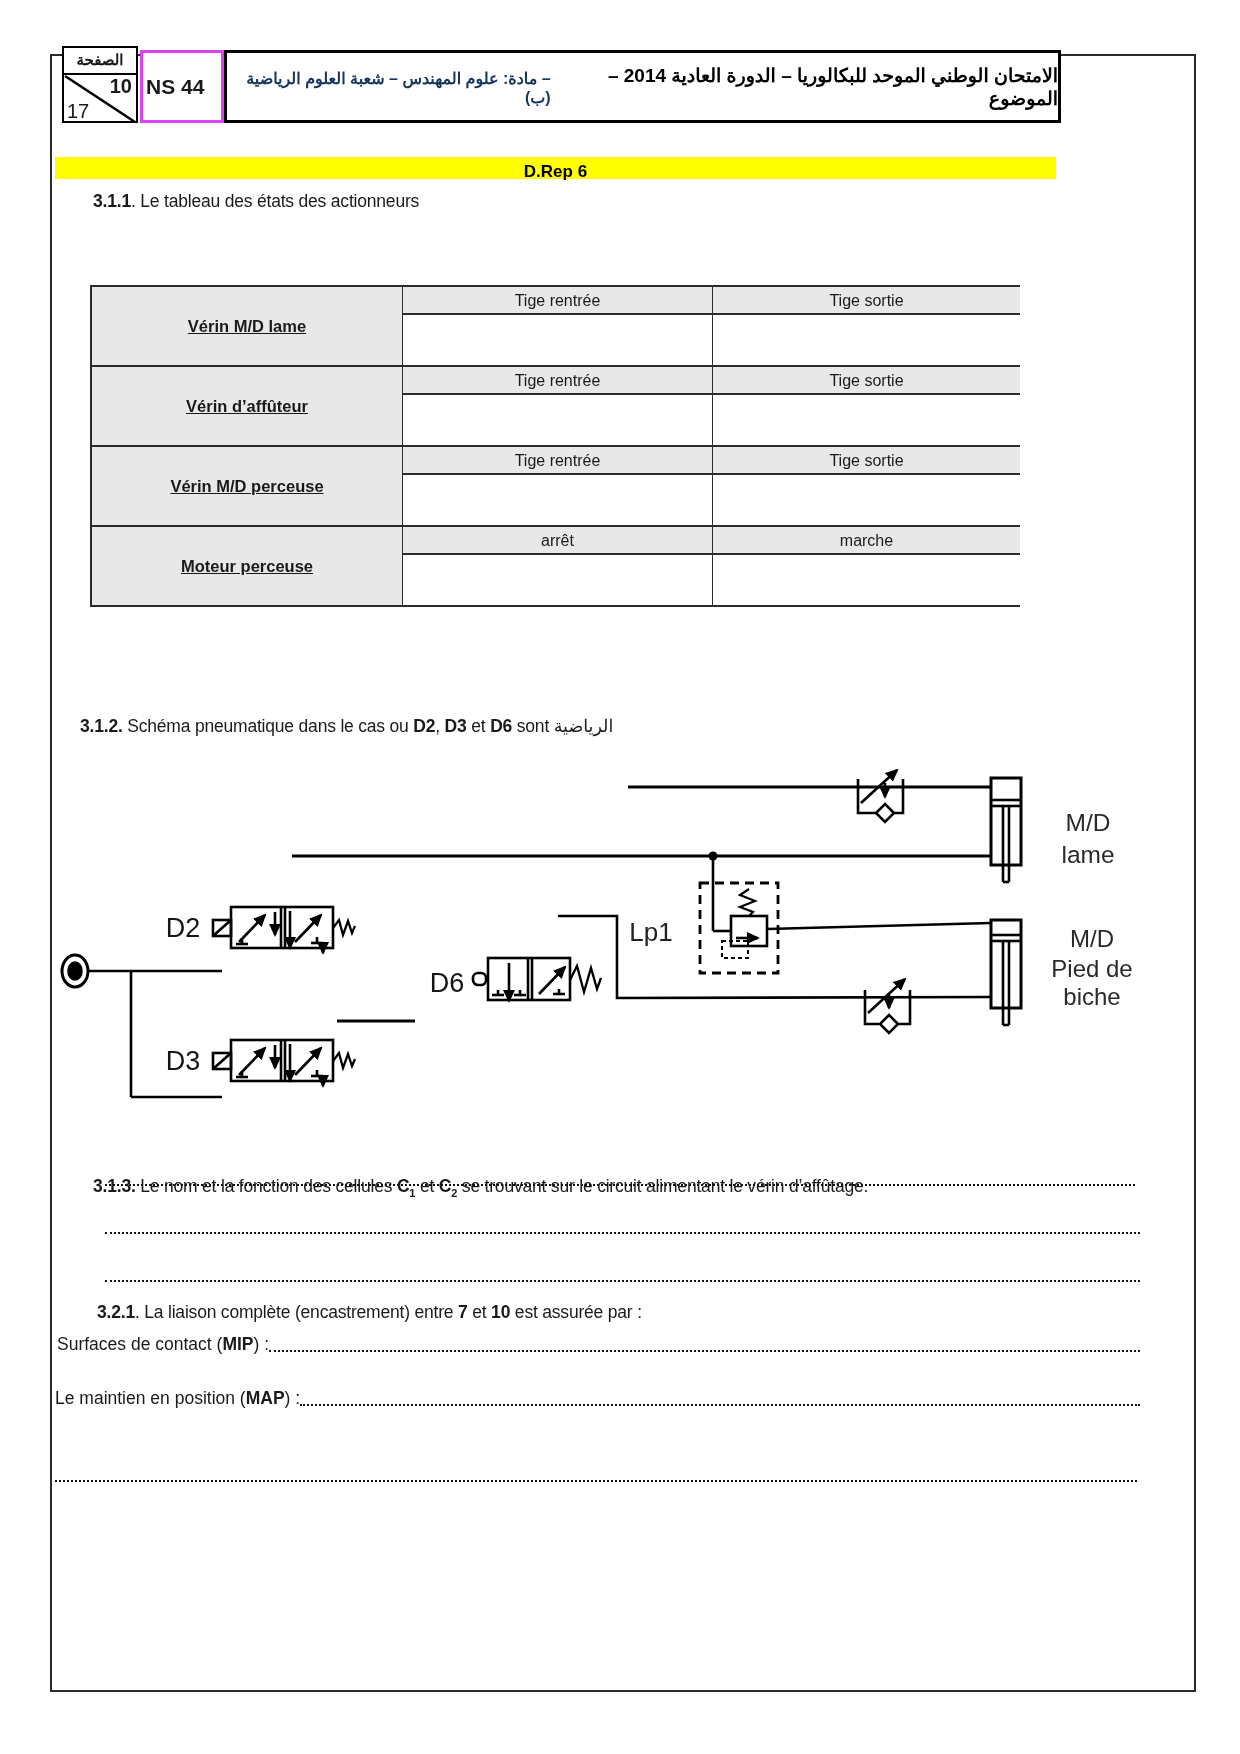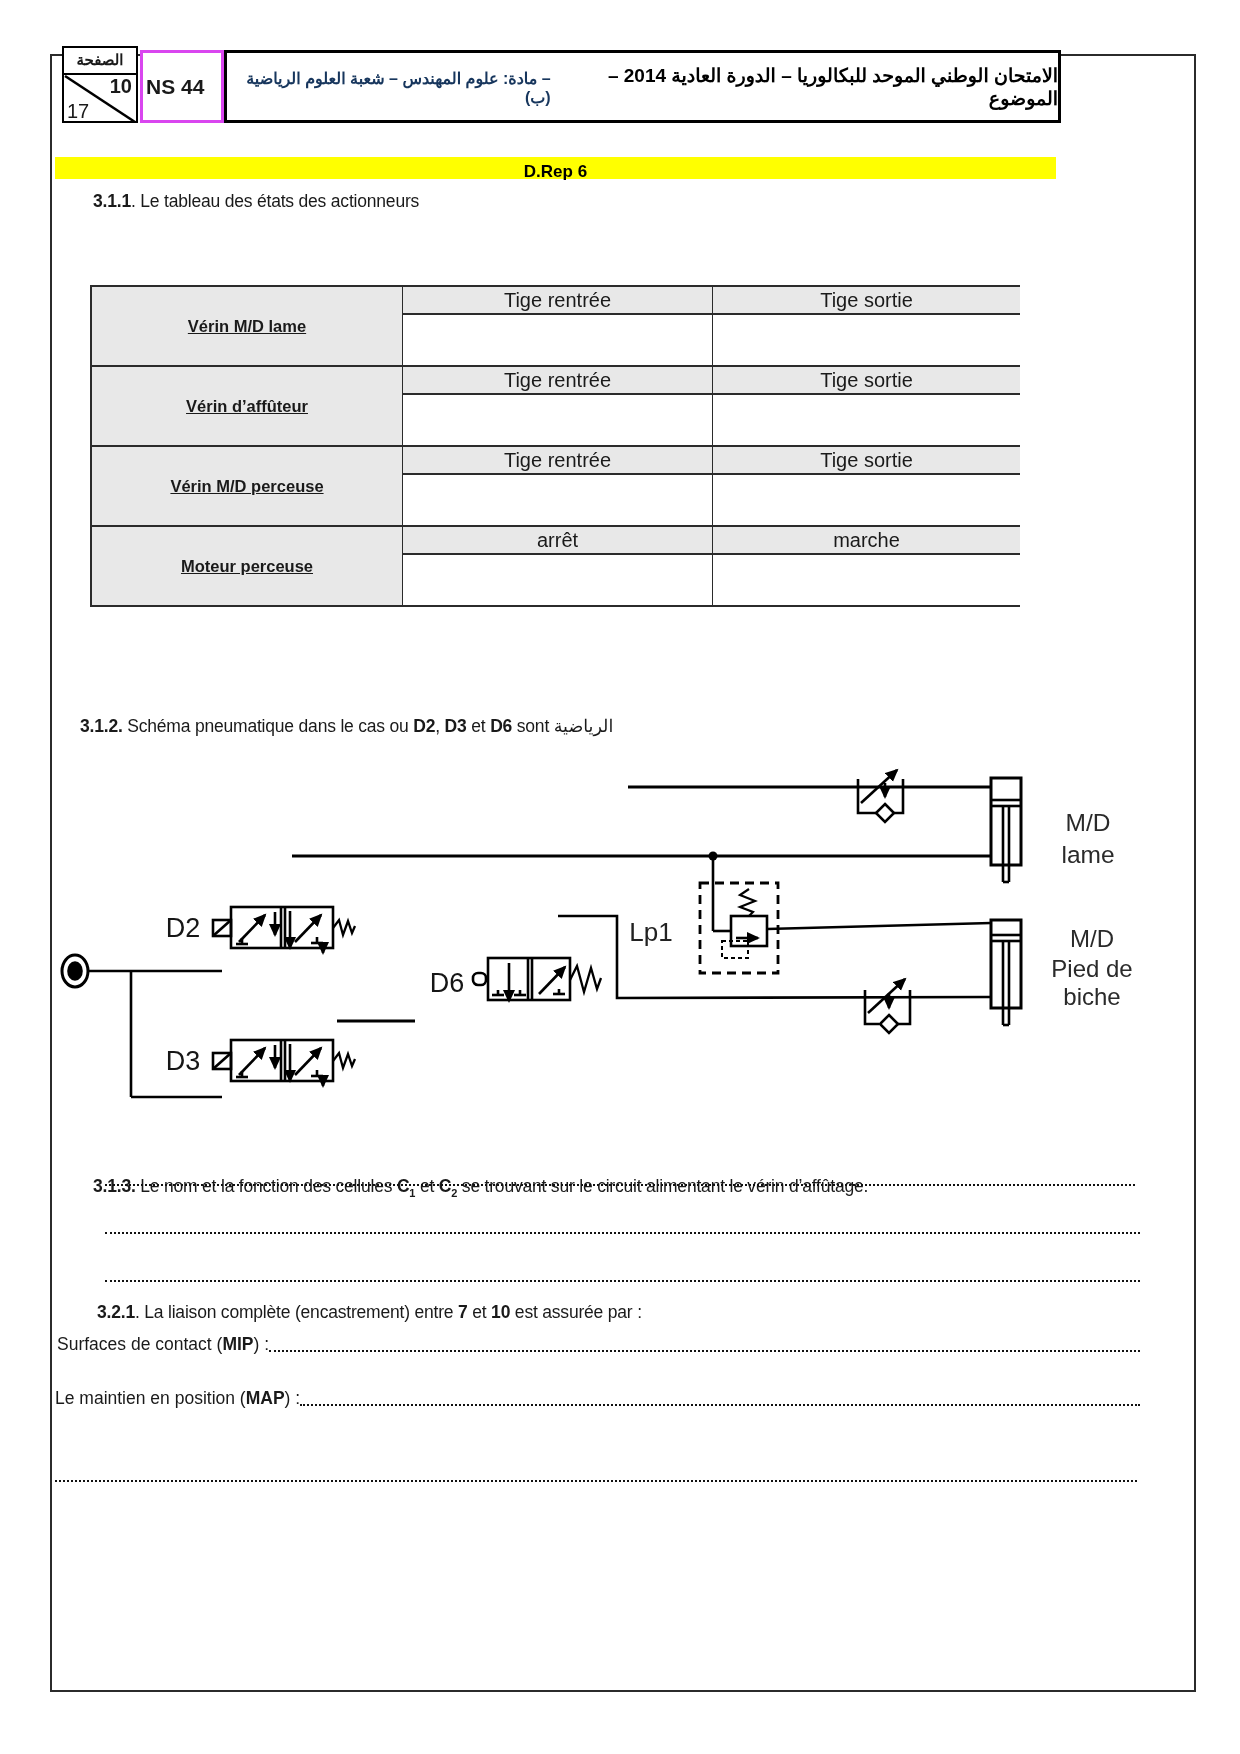--- a/index.html
+++ b/index.html
@@ -21,21 +21,21 @@
   
   .banner{left:55px;top:157px;width:1001px;height:22px;text-align:center;font-weight:bold;font-size:17px;line-height:30px;color:#000;}
   
   .hd{font-size:17.5px;letter-spacing:-0.2px;white-space:nowrap;}
   .b{font-weight:bold;}
   sub{font-size:11px;font-weight:bold;}
   
   .tbl{left:90px;top:285px;width:930px;border:2px solid #2b2b2b;border-top:none;}
   .tgroup{display:grid;grid-template-columns:310px 310px 308px;grid-template-rows:28px 50px;border-top:2.5px solid #2b2b2b;}
   .tname{grid-row:1/3;grid-column:1;background:#e8e8e8;display:flex;align-items:center;justify-content:center;font-weight:bold;font-size:16.5px;text-decoration:underline;}
-  .thead{background:#e8e8e8;border-left:1.5px solid #2b2b2b;border-bottom:2px solid #2b2b2b;text-align:center;font-size:20px;line-height:27px;}
+  .thead{background:#e8e8e8;border-left:1.5px solid #2b2b2b;border-bottom:2px solid #2b2b2b;text-align:center;font-size:16px;line-height:27px;}
   .tblank{background:#fff;border-left:1.5px solid #2b2b2b;}
   
   .dotline{border-bottom:2.5px dotted #111;}
   .ansrow{display:flex;align-items:flex-end;white-space:nowrap;font-size:17.5px;}
   .ansrow .dotfill{flex:1;border-bottom:2.5px dotted #111;margin-bottom:3px;}
   
   svg text{font-family:"Liberation Sans",sans-serif;}
 </style>
 </head>
 <body>

